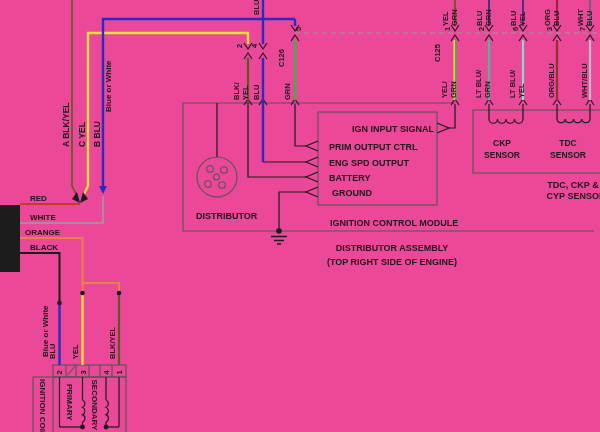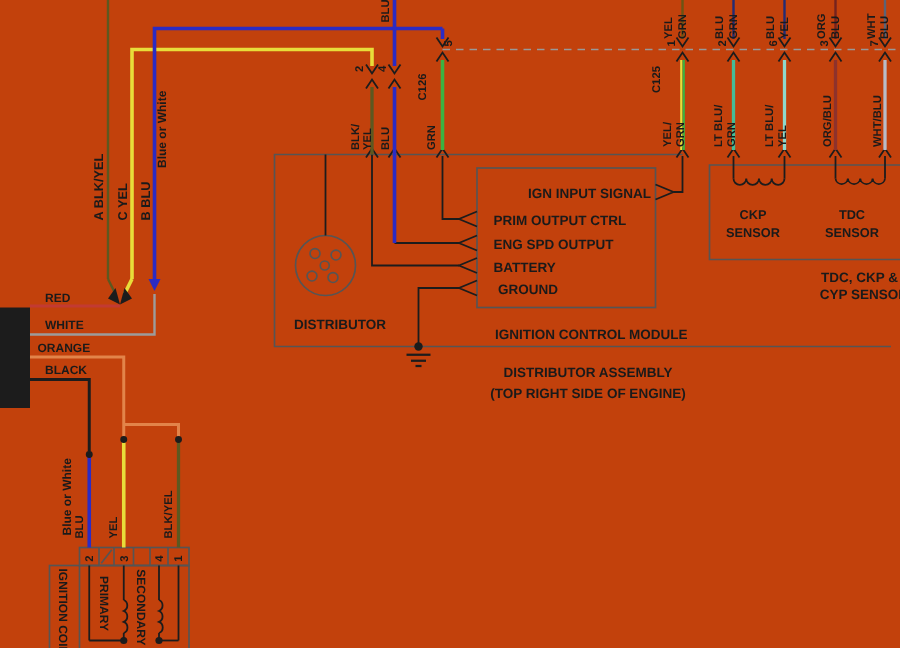--- a/index.html
+++ b/index.html
@@ -1,16 +1,16 @@
 <!DOCTYPE html>
 <html><head>
 <meta charset="utf-8">
 <style>
   html,body{margin:0;padding:0;background:#fff;}
-  .stage{width:600px;height:432px;position:relative;background:#c2410c;overflow:hidden;}
+  .stage{width:600px;height:432px;position:relative;background:#ec4899;overflow:hidden;}
   svg{display:block;}
   .t{font-family:"Liberation Sans","DejaVu Sans",sans-serif;font-weight:700;fill:#1a1a1a;}
   .f75{font-size:7.5px;}
   .f8{font-size:8px;}
   .f85{font-size:8.5px;}
   .f9{font-size:9px;}
 </style>
 </head>
 <body>
 

